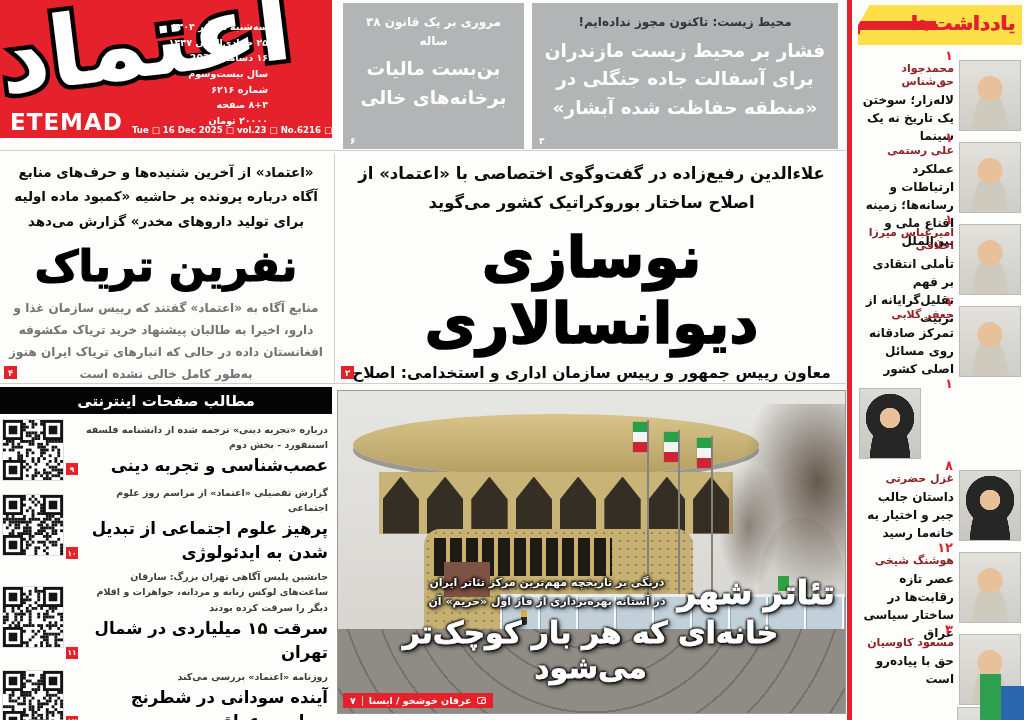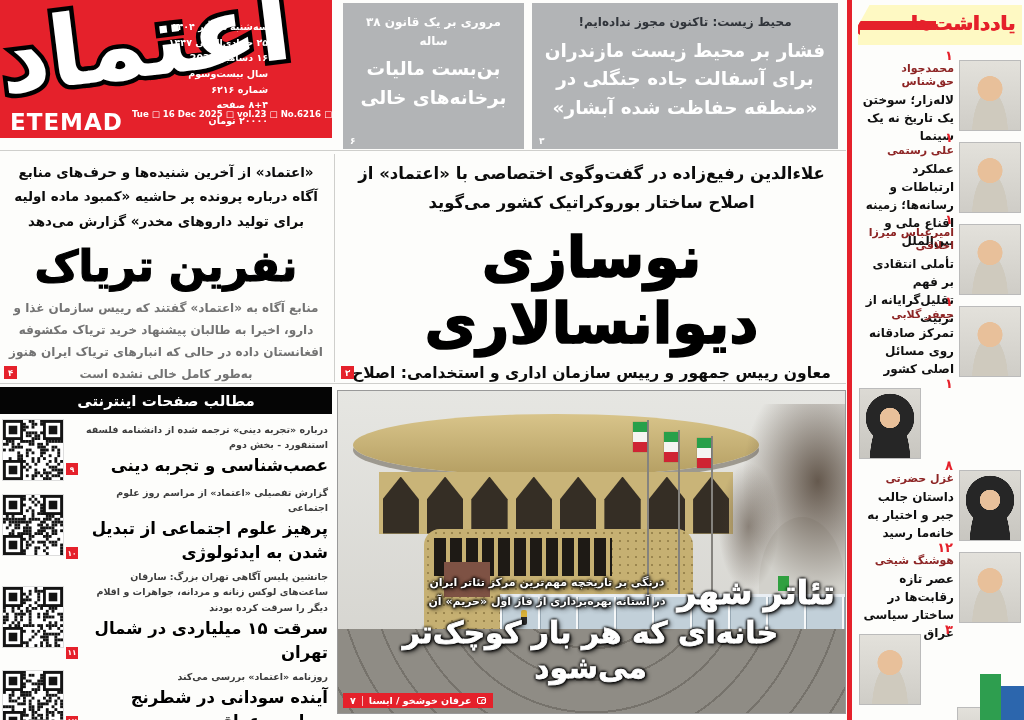--- a/index.html
+++ b/index.html
@@ -8,21 +8,21 @@
   .page { position:relative; width:1024px; height:720px; direction:rtl; background:#fdfdfb; }
 
   
   #logo-box { position:absolute; left:0; top:0; width:332px; height:138px; background:#e5212b; overflow:hidden; }
   .cal { position:absolute; left:-2px; top:-16px; font-weight:bold; font-size:98px; line-height:1.2; transform:rotate(-7deg); direction:rtl; }
   .cal-stroke { position:absolute; left:0; top:0; color:#000; -webkit-text-stroke:9px #000;
     text-shadow:2px 2px 0 #000,-2px -2px 0 #000,2px -2px 0 #000,-2px 2px 0 #000; }
   .cal-fill { position:relative; color:#fff; }
   .dates { position:absolute; right:64px; top:9px; color:#fff; font-size:9.5px; font-weight:bold;
     text-align:right; line-height:1.65; direction:rtl;margin-top:10px; }
-  .logo-strip { position:absolute; left:10px; right:6px; bottom:3px; display:flex; align-items:flex-start;
+  .logo-strip { position:absolute; left:10px; right:6px; bottom:3px; display:flex; align-items:flex-end;
     gap:9px; color:#fff; direction:ltr; }
   .logo-en { font-size:23px; font-weight:bold; letter-spacing:1px; }
   .logo-info { font-size:8.6px; font-weight:bold; white-space:nowrap; }
 
   
   .graybox { position:absolute; top:3px; background:#b2b4b6; text-align:center; padding:10px 8px 4px; }
   #gb1 { left:343px; width:181px; height:146px; }
   #gb2 { left:532px; width:306px; height:146px; }
   .gb-kicker { font-size:12px; font-weight:bold; line-height:1.55; margin-bottom:5px; }
   #gb1 .gb-kicker { color:#fefefe; }
@@ -104,21 +104,21 @@
   .cap-kickers { font-size:11px; font-weight:bold; line-height:1.65; text-align:center; }
   .cap-title { font-size:30px; font-weight:bold; margin-top:3px; -webkit-text-stroke:.8px #fff; }
   .credit { position:absolute; left:5px; bottom:5px; background:#e5212b; color:#fff; font-size:9.5px;
     font-weight:bold; padding:2px 7px; display:flex; align-items:center; gap:6px; direction:ltr; }
   .credit .sep { width:1px; height:10px; background:rgba(255,255,255,.7); }
   .cam { width:9px; height:7px; border:1px solid #fff; border-radius:2px; position:relative; }
   .cam::after { content:''; position:absolute; left:2.5px; top:1px; width:3px; height:3px; border:1px solid #fff; border-radius:50%; }
 
   
   #sidebar { position:absolute; left:856px; top:0; width:168px; height:720px; overflow:hidden; }
-  .sb-header { position:relative; margin:5px 2px 6px 2px; height:40px; background:#fef9c3;
+  .sb-header { position:relative; margin:5px 2px 6px 2px; height:40px; background:#fde047;
     clip-path:polygon(0 52%,7% 0,100% 0,100% 100%,0 100%); }
   .sb-arrow { position:absolute; left:0; top:16px; width:78px; height:9px; background:#e5212b; }
   .sb-arrow::before { content:''; position:absolute; left:-1px; top:-6px; border:10.5px solid transparent;
     border-right:13px solid #e5212b; transform:translateX(-20px); }
   .sb-header-text { position:absolute; right:7px; top:6px; color:#e5212b; font-size:20px; font-weight:bold;
     text-shadow:1px 0 0 #e5212b; }
   .sb-list { display:flex; flex-direction:column; padding:0 3px; }
   .sb-item { position:relative; display:flex; direction:ltr; gap:5px; height:80px; margin-bottom:2px; }
   .sb-num { position:absolute; right:68px; top:-3px; color:#e5212b; font-weight:bold; font-size:13px; }
   .sb-text { flex:1; direction:rtl; text-align:right; padding-top:11px; }
@@ -1155,20 +1155,24 @@
       <div class="sb-item">
         <div class="sb-num">۱۲</div>
         <div class="sb-text">
           <div class="sb-name">هوشنگ شیخی</div>
           <div class="sb-title">عصر تازه رقابت‌ها در ساختار سیاسی عراق</div>
         </div>
         <div class="sb-photo"></div>
       </div>
       <div class="sb-item">
         <div class="sb-num">۳</div>
+        <div class="sb-text">
+          <div class="sb-name">مسعود کاوسیان</div>
+          <div class="sb-title">حق با پیاده‌رو است</div>
+        </div>
         <div class="sb-photo"></div>
       </div>
     </div>
     <div class="sb-partial">
       <div class="cutphoto"></div>
     </div>
     <div class="ad-blocks">
       <div class="ad-green"></div>
       <div class="ad-blue"></div>
     </div>

